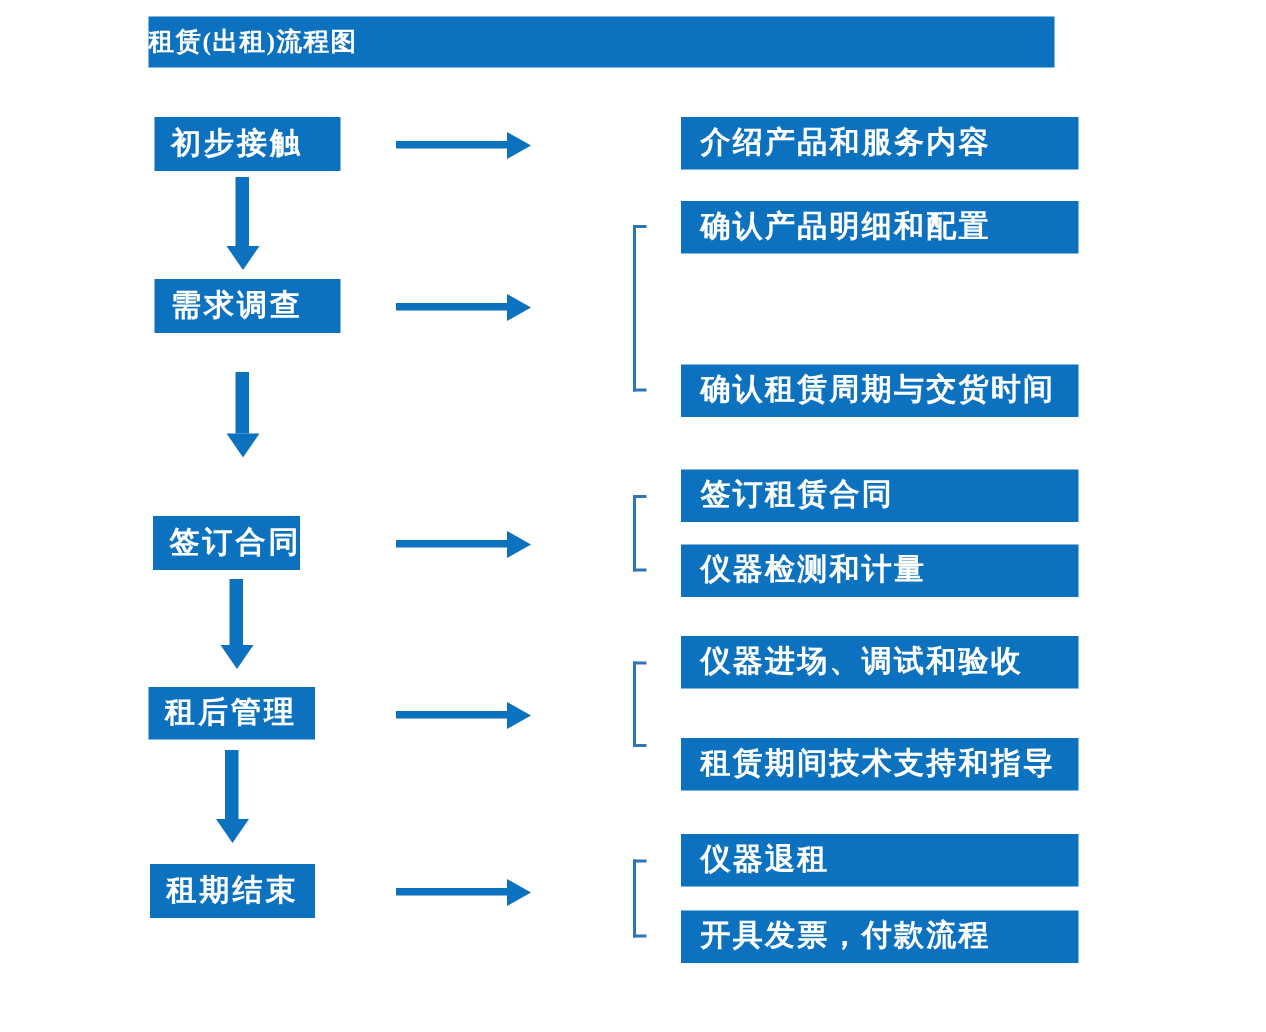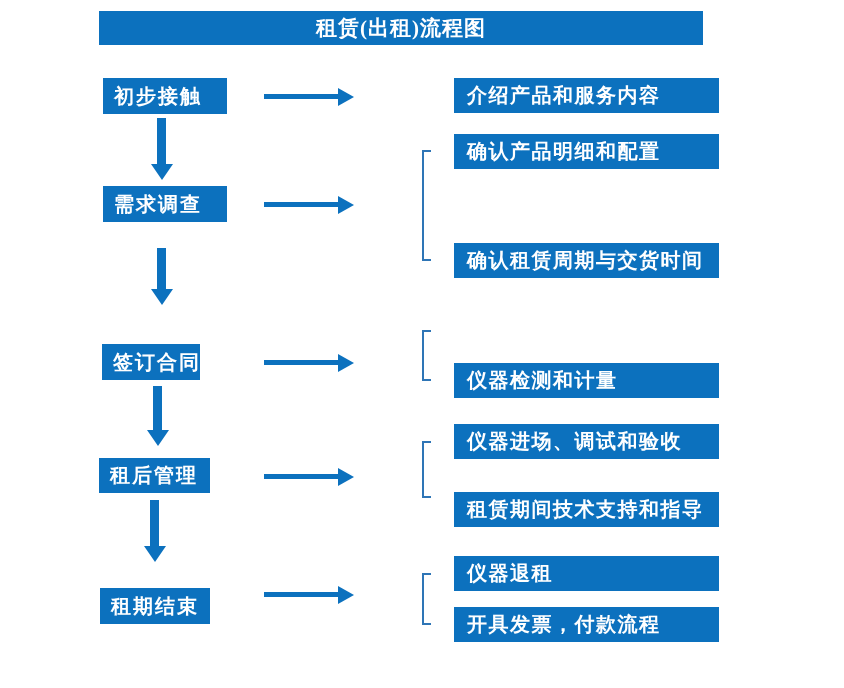--- a/index.html
+++ b/index.html
@@ -14,22 +14,22 @@
     position:relative;
     width:844px;height:688px;
     background:var(--page-bg);
     overflow:hidden;
     font-family:"Liberation Serif","DejaVu Serif",serif;
   }
   .title-bar{
     position:absolute;left:99px;top:11px;width:604px;height:34px;
     background:var(--primary);
     color:var(--text-on-primary);
-    font-weight:bold;font-size:21px;letter-spacing:1px;
-    text-align:center;line-height:34px;
+    font-weight:bold;font-size:17px;letter-spacing:1px;
+    text-align:left;line-height:34px;
   }
   .box{
     position:absolute;
     background:var(--primary);
     color:var(--text-on-primary);
     font-weight:bold;
     white-space:nowrap;
     overflow:hidden;
   }
   .step{
@@ -78,21 +78,21 @@
 <div class="canvas">
 
   <div class="title-bar">
     <span>租赁(出租)流程图</span>
   </div>
 
   <div class="box step" style="left:103px;top:78px;width:124px;">初步接触</div>
   <div class="box step" style="left:103px;top:186px;width:124px;">需求调查</div>
   <div class="box step" style="left:102px;top:344px;width:98px;">签订合同</div>
   <div class="box step" style="left:99px;top:458px;width:111px;height:35px;line-height:35px;">租后管理</div>
-  <div class="box step" style="left:100px;top:588px;width:110px;">租期结束</div>
+  <div class="box step" style="left:100px;top:576px;width:110px;">租期结束</div>
 
   <div class="varrow" style="left:157px;top:118px;height:46px;"></div>
   <div class="varrow" style="left:157px;top:248px;height:41px;"></div>
   <div class="varrow" style="left:153px;top:386px;height:44px;"></div>
   <div class="varrow" style="left:150px;top:500px;height:46px;"></div>
 
   <div class="harrow" style="left:264px;top:94px;width:74px;"></div>
   <div class="harrow" style="left:264px;top:202px;width:74px;"></div>
   <div class="harrow" style="left:264px;top:360px;width:74px;"></div>
   <div class="harrow" style="left:264px;top:474px;width:74px;"></div>
@@ -101,20 +101,21 @@
   <div class="bracket" style="top:150px;height:111px;"></div>
   <div class="bracket" style="top:330px;height:51px;"></div>
   <div class="bracket" style="top:441px;height:57px;"></div>
   <div class="bracket" style="top:573px;height:52px;"></div>
 
   <div class="box detail" style="top:78px;">介绍产品和服务内容</div>
 
   <div class="box detail" style="top:134px;">确认产品明细和配置</div>
   <div class="box detail" style="top:243px;">确认租赁周期与交货时间</div>
 
+  <div class="box detail" style="top:313px;">签订租赁合同</div>
   <div class="box detail" style="top:363px;">仪器检测和计量</div>
 
   <div class="box detail" style="top:424px;">仪器进场、调试和验收</div>
   <div class="box detail" style="top:492px;">租赁期间技术支持和指导</div>
 
   <div class="box detail" style="top:556px;">仪器退租</div>
   <div class="box detail" style="top:607px;">开具发票，付款流程</div>
 
 </div>
 

